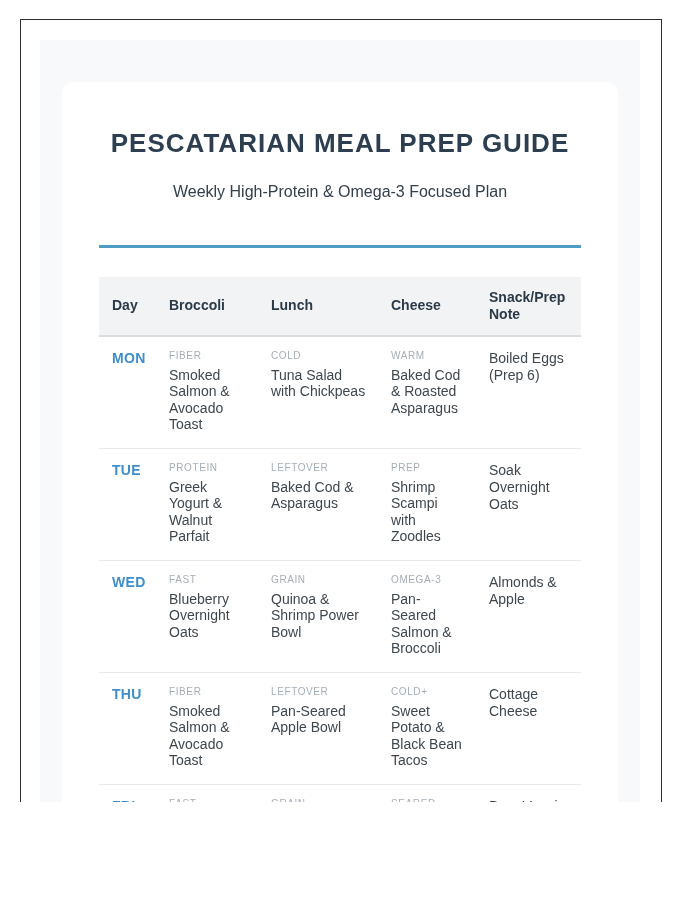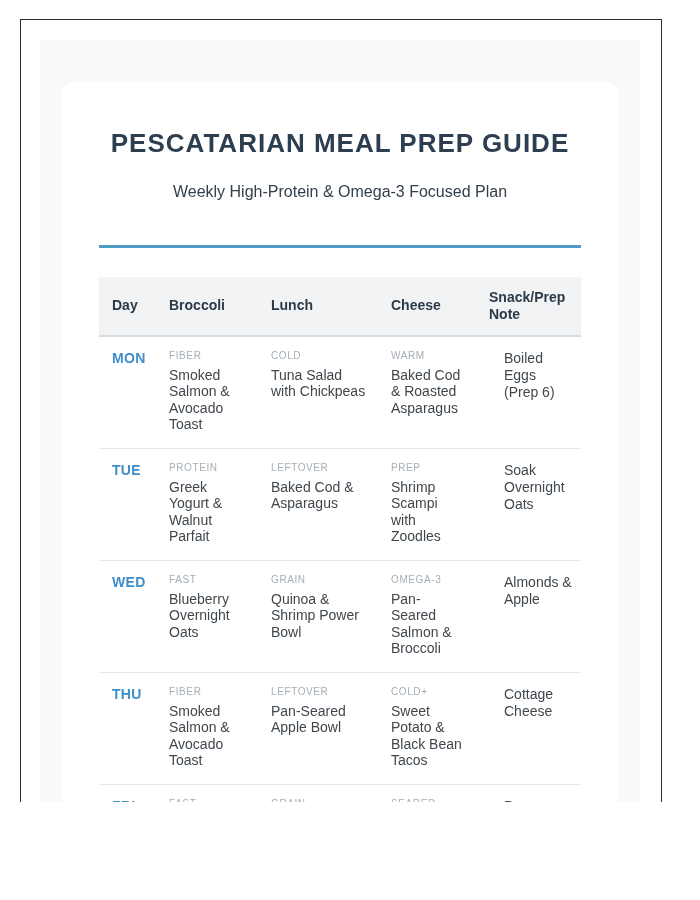--- a/index.html
+++ b/index.html
@@ -63,21 +63,21 @@
   .tag {
     font-size:10px; letter-spacing:0.6px;
     color:var(--tag-gray, #a5aeb6);
     margin-bottom:6px;
   }
   .meal, .snack-text {
     font-size:14px; line-height:1.18;
     color:var(--body-text, #3f474e);
     white-space:pre-line;
   }
-  .snack-text { line-height:1.22;margin-left:15px; }
+  .snack-text { line-height:1.22; }
 </style>
 </head>
 <body>
 
 <div class="sheet">
   <div class="panel">
     <div class="card">
 
       <h1 class="title">PESCATARIAN MEAL PREP GUIDE</h1>
       <p class="subtitle">Weekly High-Protein &amp; Omega-3 Focused Plan</p>

